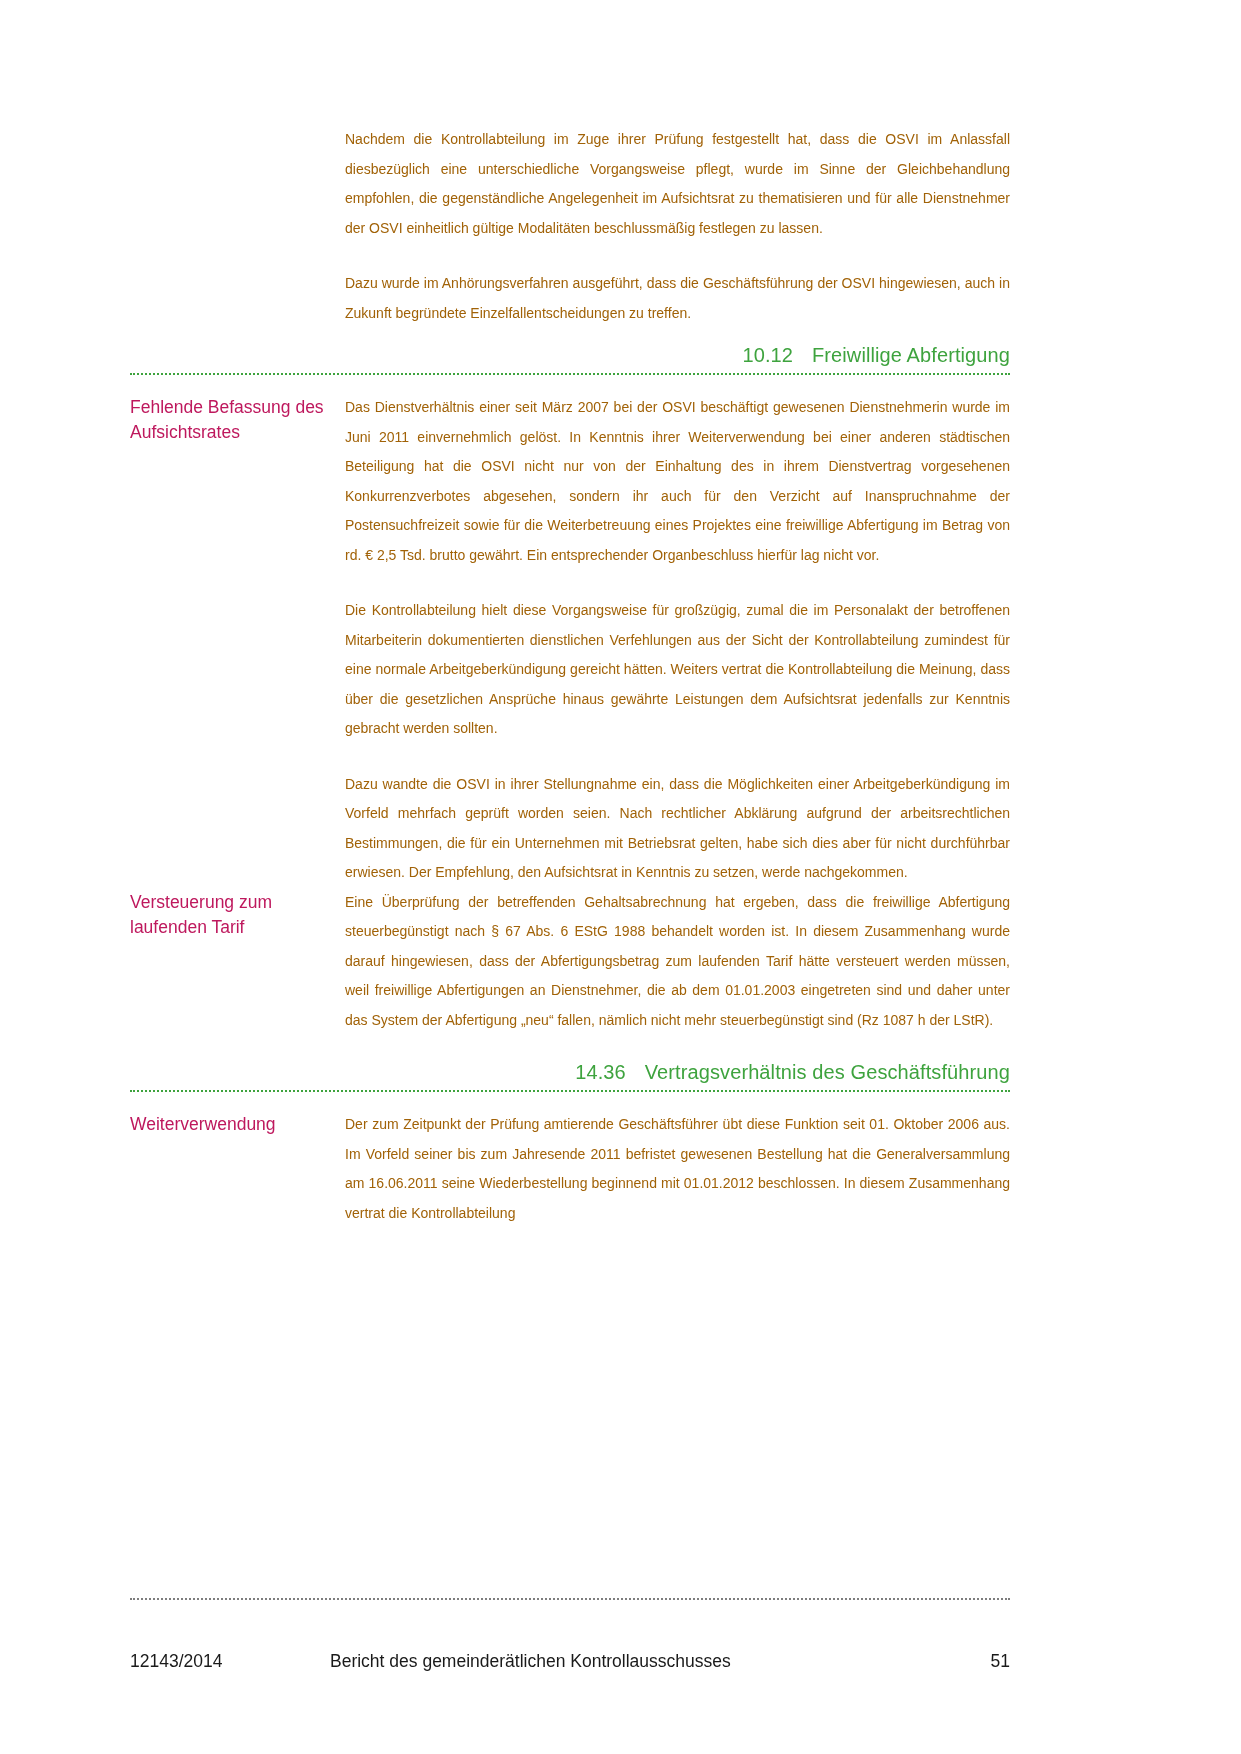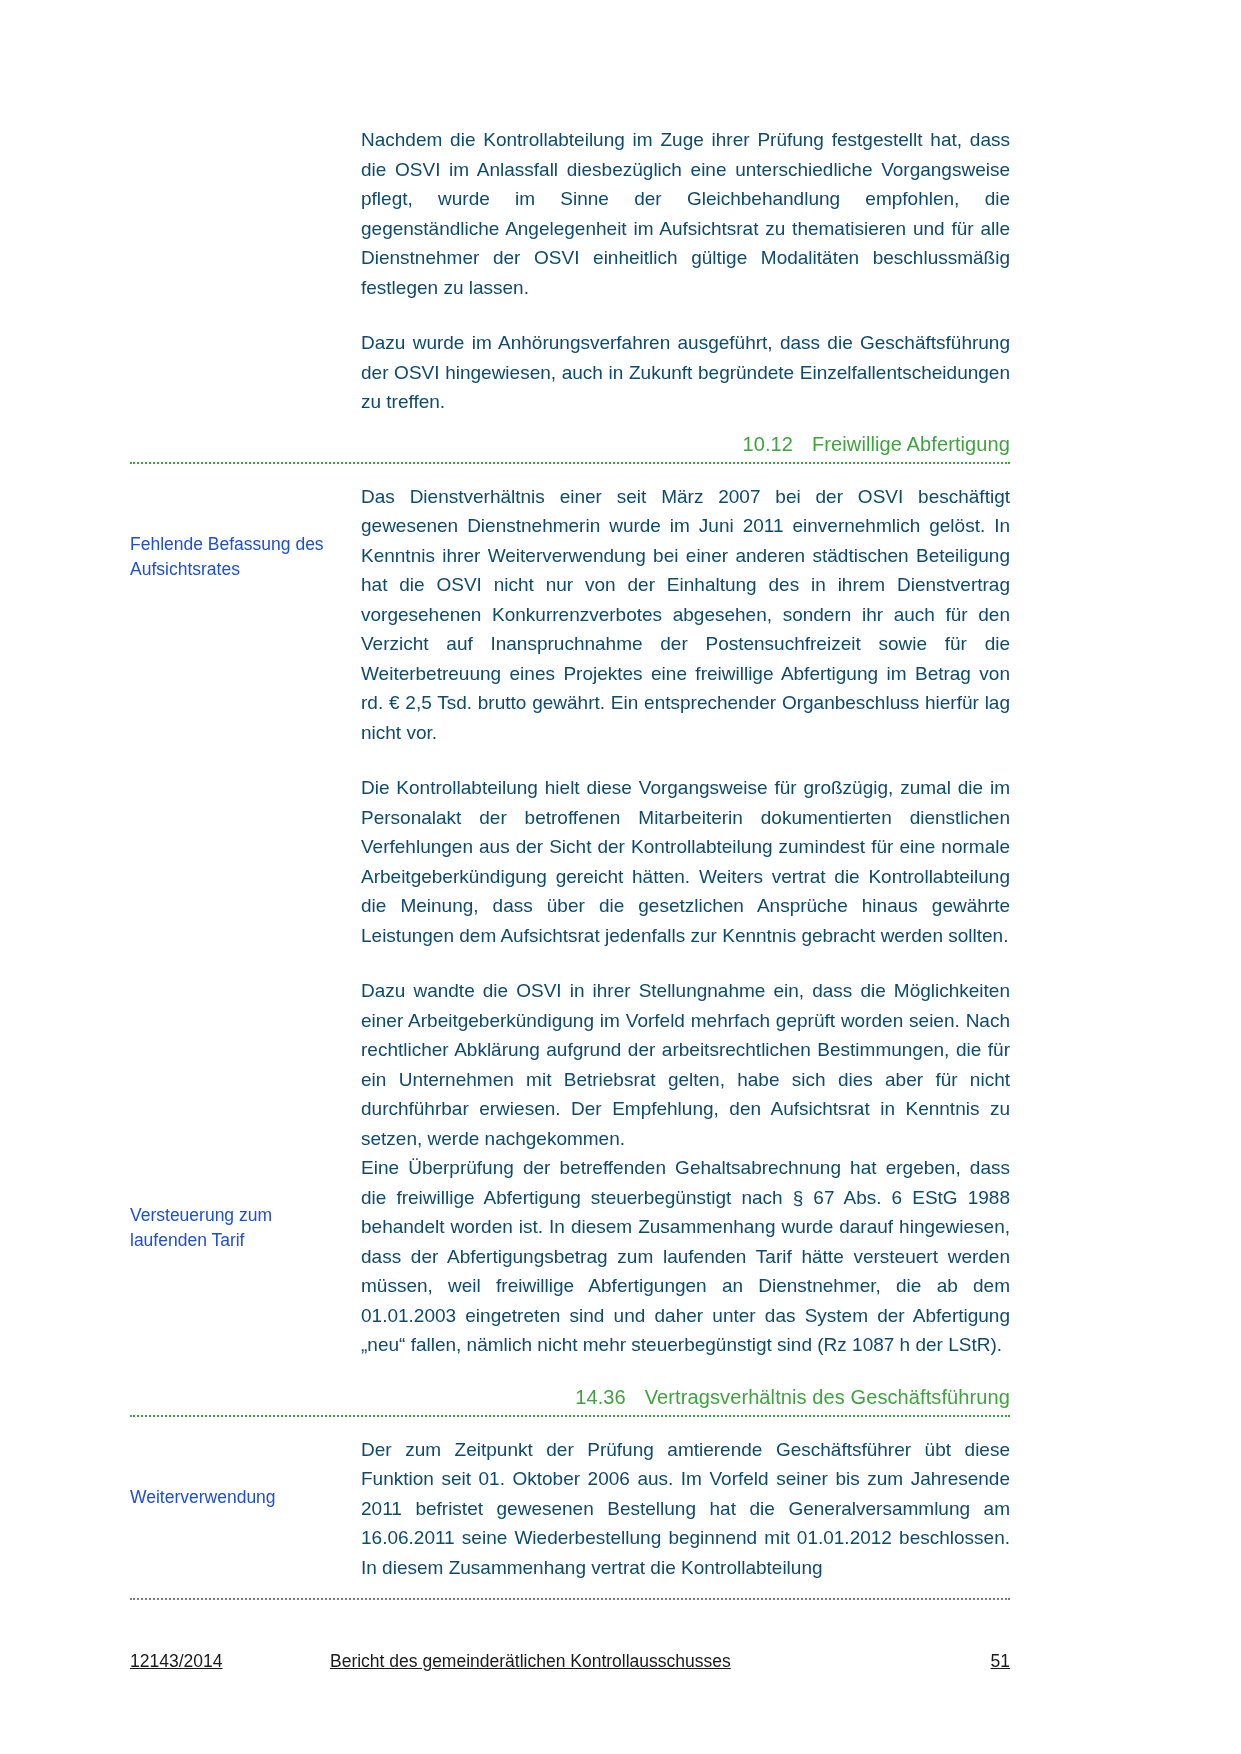--- a/index.html
+++ b/index.html
@@ -31,39 +31,38 @@
   .row {
     display: flex;
     align-items: flex-start;
     width: 880px;
   }
   .margin-col {
     width: 215px;
     flex: 0 0 215px;
     padding-right: 12px;
     box-sizing: border-box;
-    color: #1d4ed8;
+    color: #be185d;
     font-size: 17.5px;
     line-height: 25px;
     padding-top: 2px;
-    margin-top: 48px;
   }
   .body-col {
     width: 665px;
     flex: 0 0 665px;
     box-sizing: border-box;
   }
   p.para {
-    margin: 0 0 26px 16px;
-    font-size: 19px;
+    margin: 0 0 26px 0;
+    font-size: 14px;
     line-height: 29.5px;
     text-align: justify;
     text-justify: inter-word;
     hyphens: manual;
-    color: #0c4a6e;
+    color: #a16207;
   }
   p.para:last-child { margin-bottom: 0; }
 
   
   .section-head {
     width: 880px;
     margin: 8px 0 18px 0;
   }
   .section-head .title {
     font-size: 20px;
@@ -93,21 +92,20 @@
     height: 0;
     width: 100%;
   }
   .footer .line {
     display: flex;
     justify-content: space-between;
     align-items: baseline;
     margin-top: 18px;
     font-size: 17.5px;
     color: #1a1a1a;
-    text-decoration: underline;
   }
   .footer .doc-id { width: 200px; text-align: left; }
   .footer .center { flex: 1; text-align: left; }
   .footer .pageno { width: 200px; text-align: right; margin-top: 33px; }
   .spacer-18 { height: 18px; }
   .spacer-8 { height: 8px; }
 </style>
 </head>
 <body>
 

